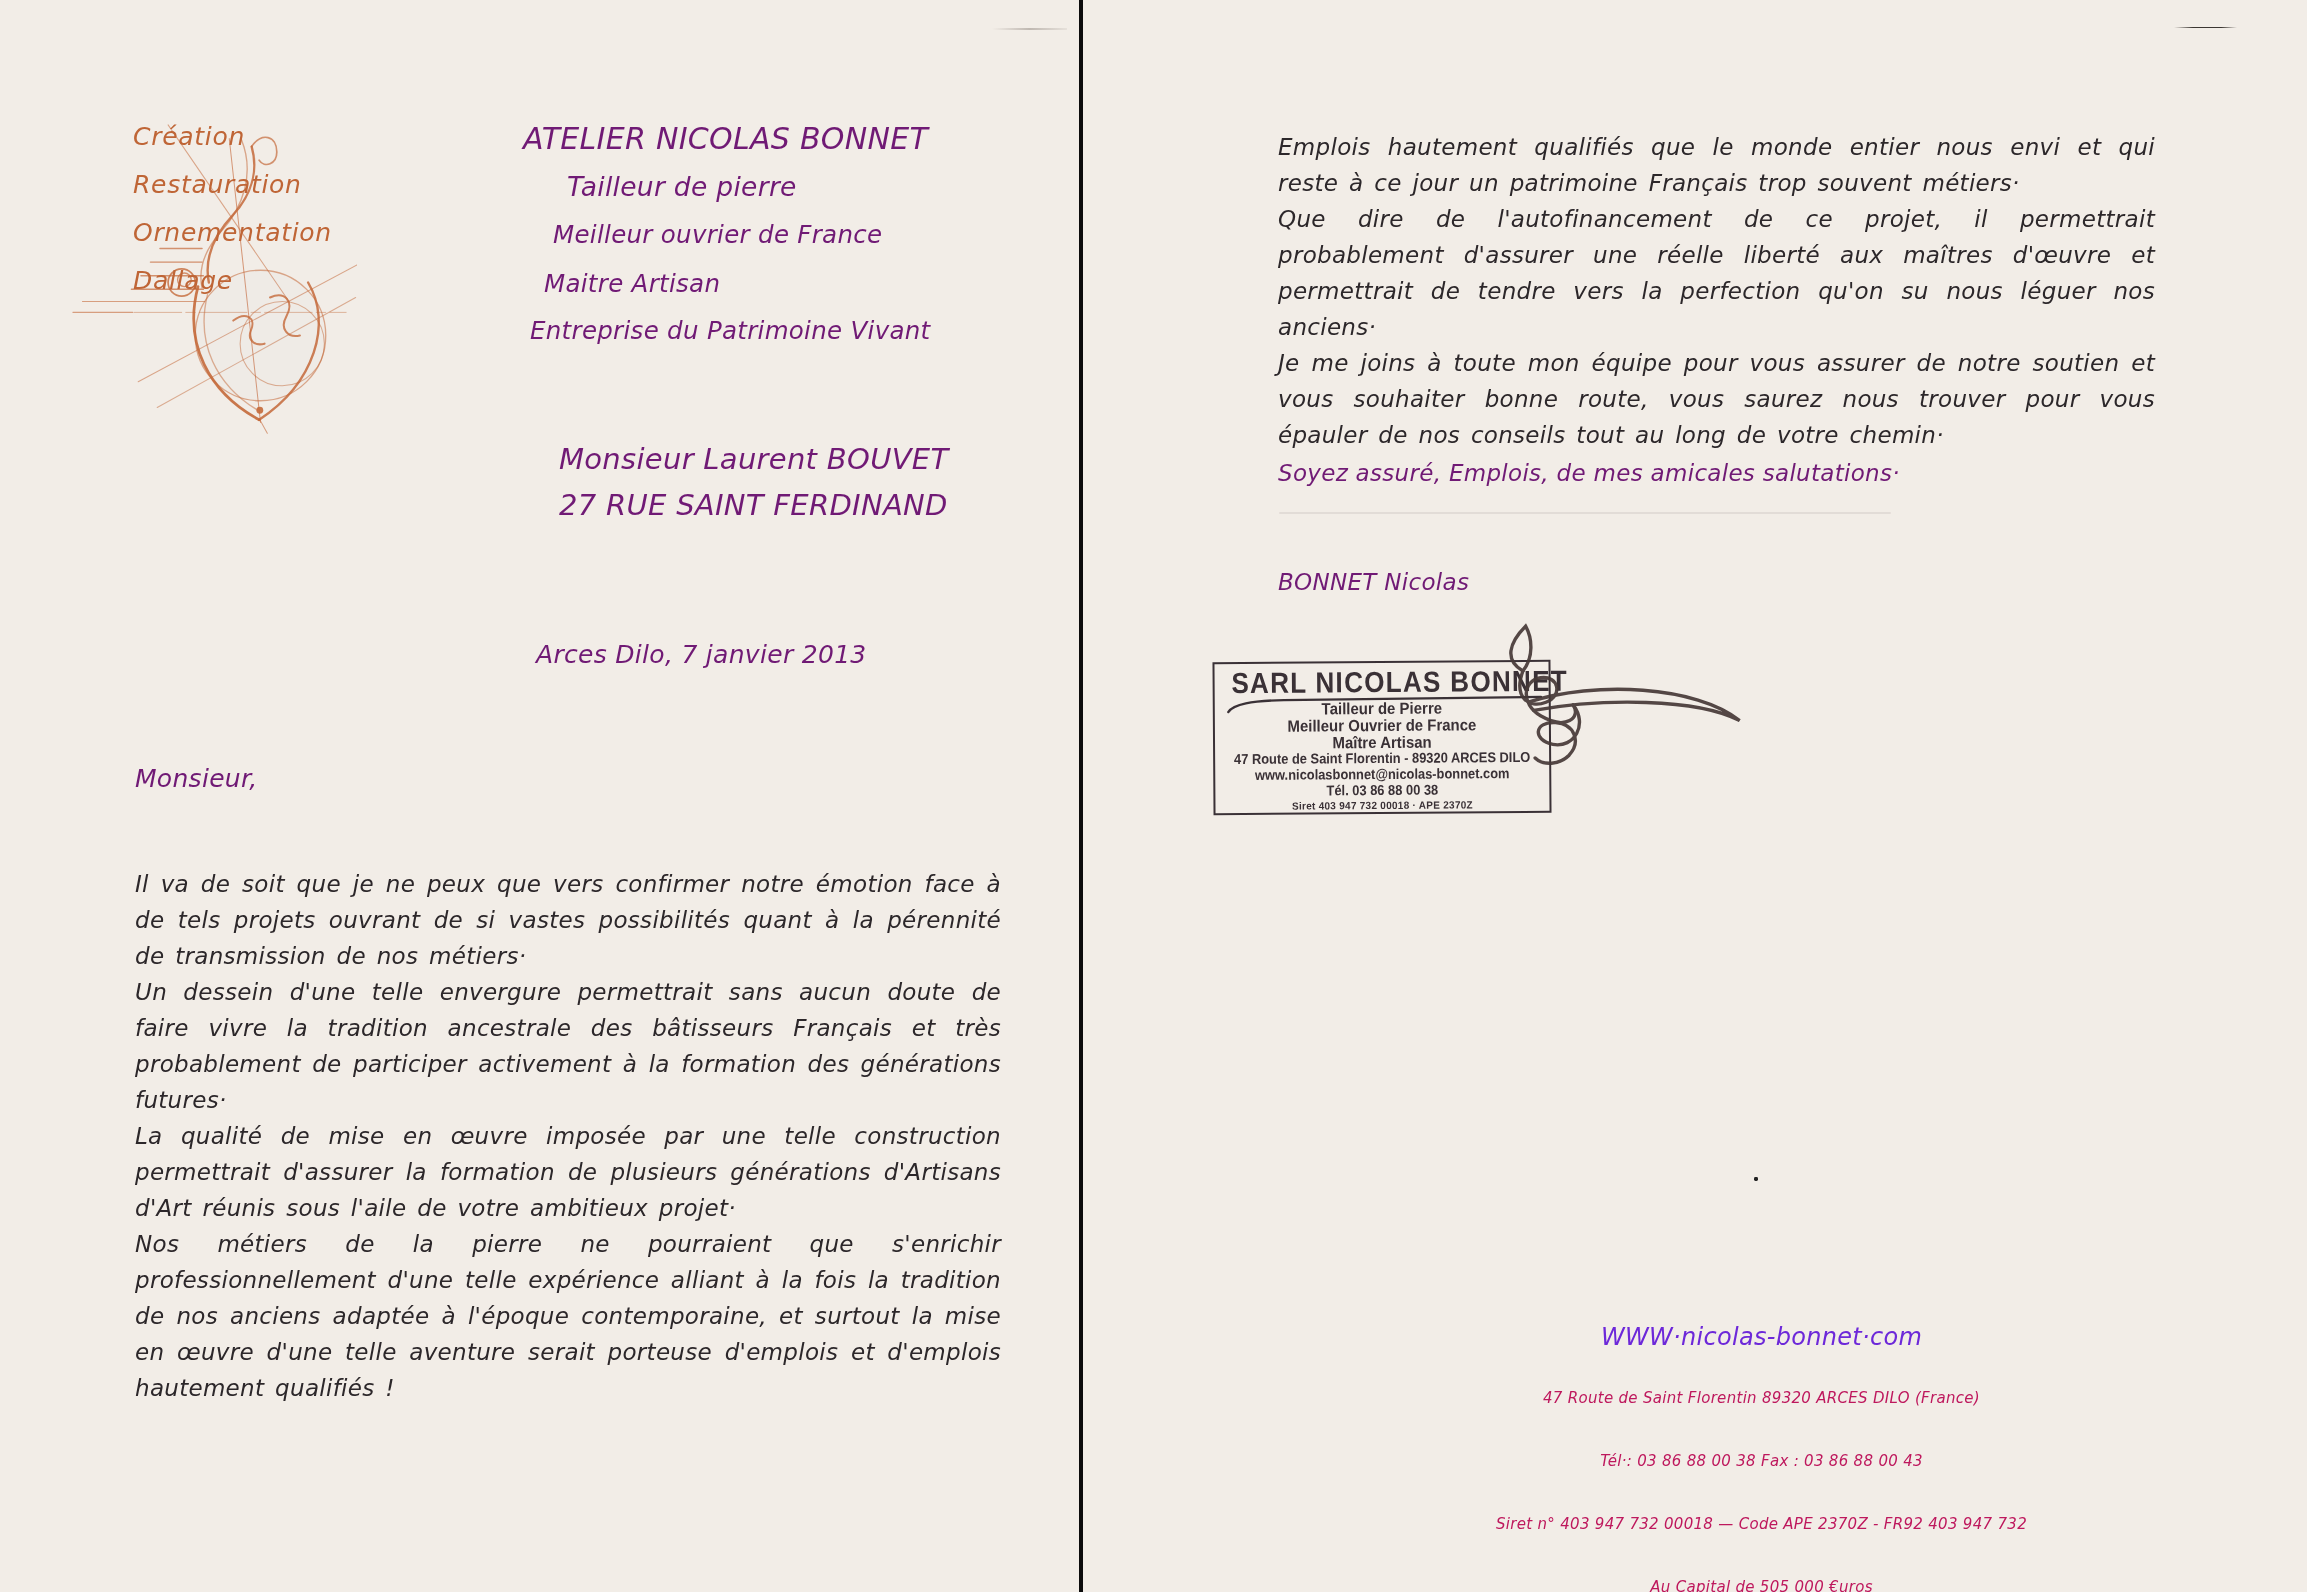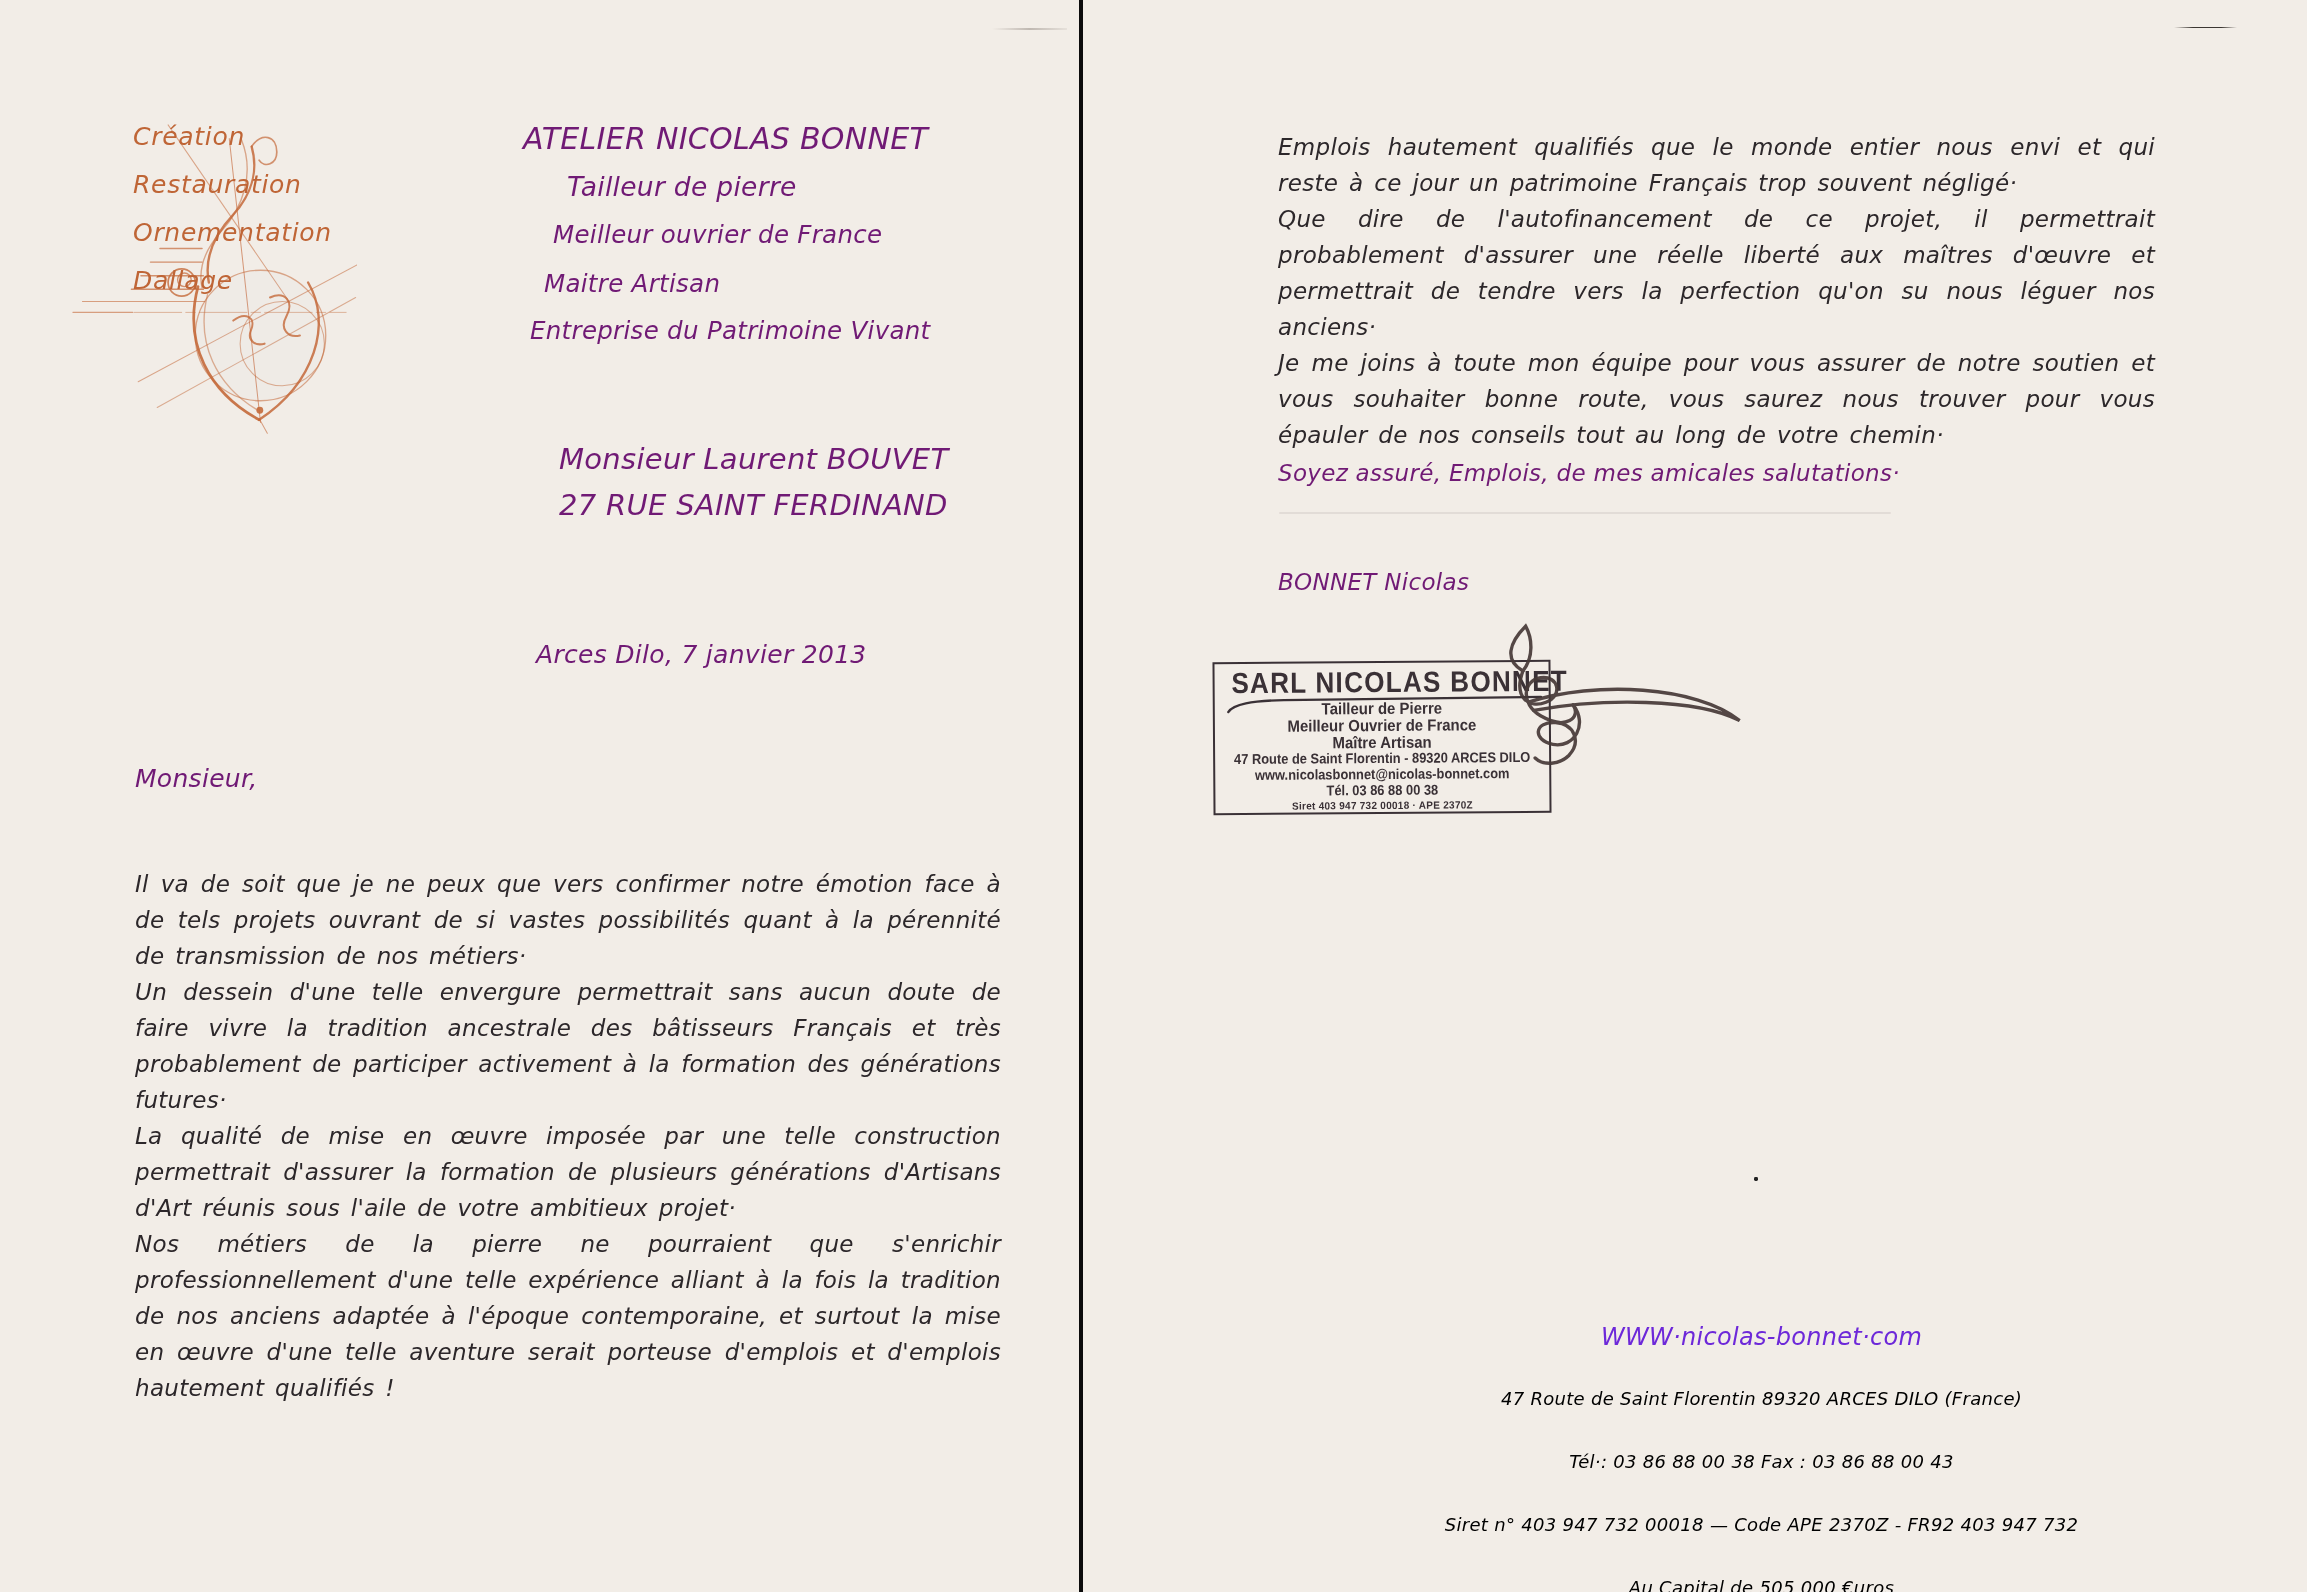--- a/index.html
+++ b/index.html
@@ -40,21 +40,21 @@
   }
   .stamp .s-title{font-size:29px;line-height:29px;margin-top:4.8px;transform:scaleX(.9);letter-spacing:1.4px;white-space:nowrap;}
   .stamp .s-md{font-size:16.3px;line-height:17px;transform:scaleX(.92);white-space:nowrap;}
   .stamp .s-sm{font-size:14.3px;line-height:15.7px;transform:scaleX(.9);white-space:nowrap;}
   .stamp .s-xs{font-size:10.5px;line-height:15px;transform:scaleX(.95);letter-spacing:0.3px;white-space:nowrap;}
   .stamp .s-gap{height:3.4px;}
   
   .footer{text-align:center;}
   .footer div{font-style:italic;letter-spacing:0.3px;}
   .f-web{color:#6d28d9;font-size:24px;line-height:27px;margin-bottom:6px;}
-  .f-line{font-size:18px;line-height:31px;color:#000000;margin-top:32px;}
+  .f-line{font-size:15px;line-height:31px;color:#be185d;margin-top:32px;}
   .artifact{pointer-events:none;}
 </style>
 </head>
 <body>
 
 <div class="canvas">
 
   <div class="abs" style="left:0;top:0;width:1079px;height:1352px;">
 
     <svg class="abs" style="left:58px;top:119px;" width="299" height="327" viewBox="0 0 440 480">
@@ -115,21 +115,21 @@
       <p>La qualité de mise en œuvre imposée par une telle construction permettrait d'assurer la formation de plusieurs générations d'Artisans d'Art réunis sous l'aile de votre ambitieux projet·</p>
       <p>Nos métiers de la pierre ne pourraient que s'enrichir professionnellement d'une telle expérience alliant à la fois la tradition de nos anciens adaptée à l'époque contemporaine, et surtout la mise en œuvre d'une telle aventure serait porteuse d'emplois et d'emplois hautement qualifiés !</p>
     </div>
   </div>
 
   <div class="abs divider" style="left:1079px;top:0;width:4.1px;height:1592px;"></div>
 
   <div class="abs" style="left:1083px;top:0;width:1224px;height:1592px;">
 
     <div class="abs body-block" style="left:195px;top:129px;width:877px;">
-      <p>Emplois hautement qualifiés que le monde entier nous envi et qui reste à ce jour un patrimoine Français trop souvent négligé·</p>
+      <p>Emplois hautement qualifiés que le monde entier nous envi et qui reste à ce jour un patrimoine Français trop souvent métiers·</p>
       <p>Que dire de l'autofinancement de ce projet, il permettrait probablement d'assurer une réelle liberté aux maîtres d'œuvre et permettrait de tendre vers la perfection qu'on su nous léguer nos anciens·</p>
       <p>Je me joins à toute mon équipe pour vous assurer de notre soutien et vous souhaiter bonne route, vous saurez nous trouver pour vous épauler de nos conseils tout au long de votre chemin·</p>
     </div>
 
     <div class="abs hand closing" style="left:195px;top:460px;">Soyez assuré, Emplois, de mes amicales salutations·</div>
 
     <div class="abs hand signer" style="left:195px;top:569px;">BONNET Nicolas</div>
 
     <div class="abs artifact" style="left:196px;top:512px;width:612px;height:2px;background:rgba(120,110,105,0.13);border-radius:1.4px;"></div>
 

